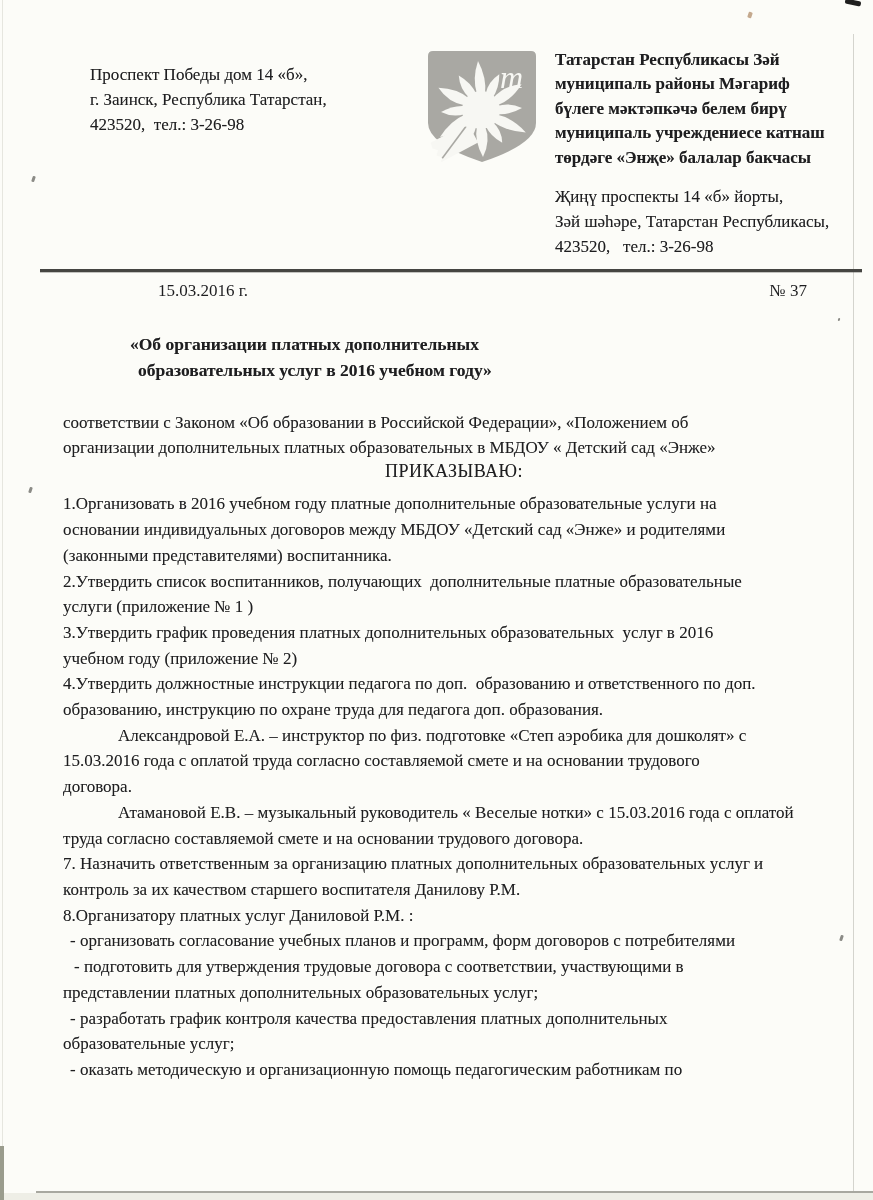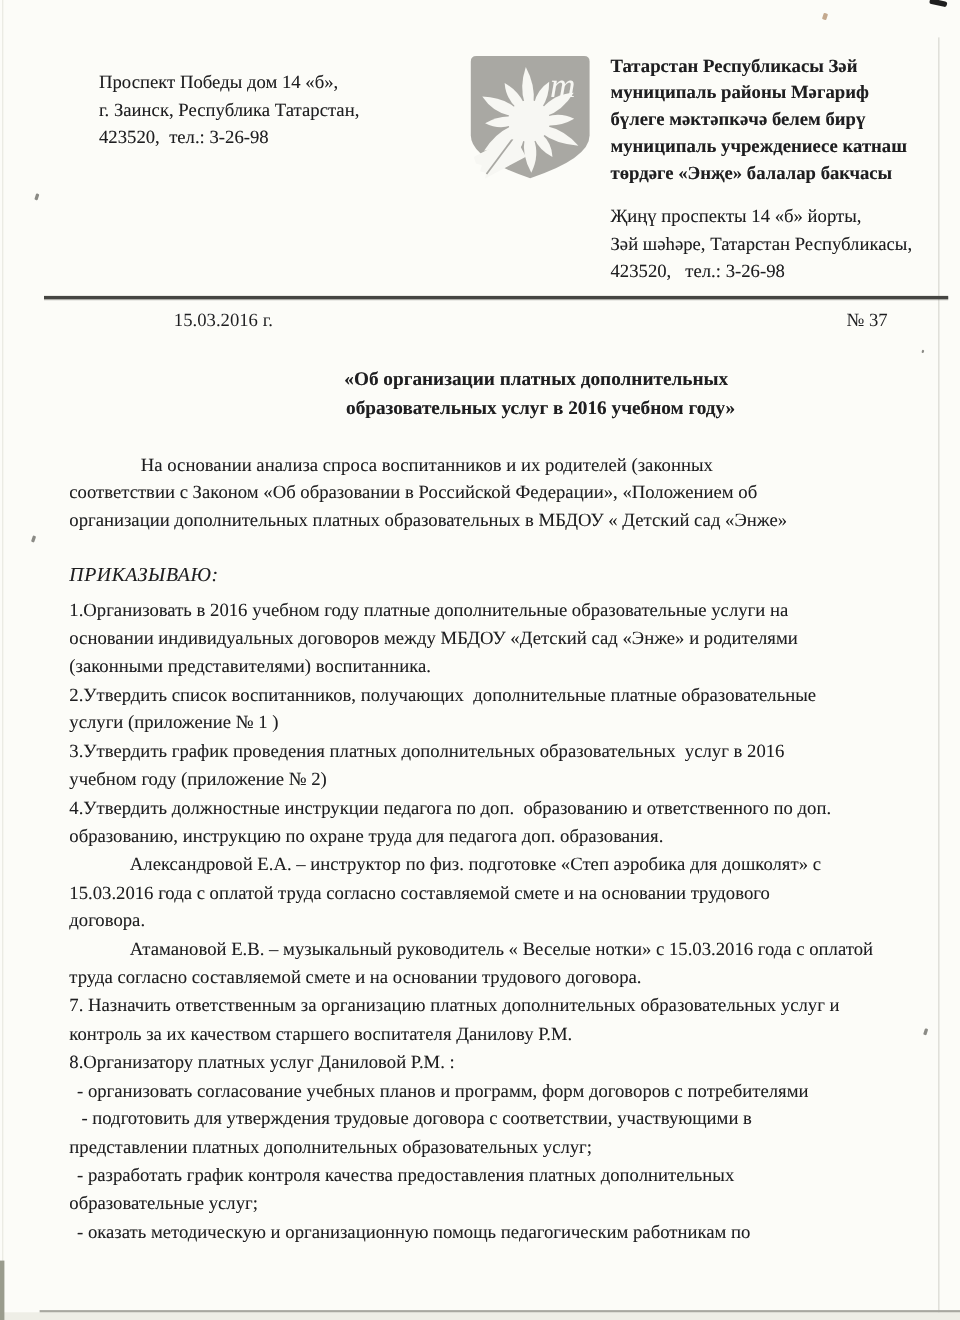--- a/index.html
+++ b/index.html
@@ -19,28 +19,28 @@
   .addr .tline{font-size:17px;line-height:25px;text-shadow:0 0 .4px rgba(20,20,20,.35);}
   .emblem-wrap{display:flex;justify-content:center;padding-top:0;}
   .rule{height:0;border-bottom:3px solid #454542;width:822px;margin:10px 0 0 -23px;
         box-shadow:0 1px 0 rgba(90,90,85,.35);}
   
   .meta-row{display:flex;font-size:17px;margin-top:9px;justify-content:space-between;}
   .meta-date{margin-left:95px;}
   .meta-num{margin-left:auto;margin-right:38px;}
   
   .doc-title{margin-top:30px;font-weight:bold;font-size:17.5px;line-height:26px;
-             text-shadow:0 0 .5px rgba(20,20,20,.4);text-align:center;}
+             text-shadow:0 0 .5px rgba(20,20,20,.4);}
   .doc-title .l1{padding-left:67px;}
   .doc-title .l2{padding-left:75px;}
   
   .preamble{margin-top:27px;}
   .preamble .tline{font-size:17px;line-height:25.2px;text-shadow:0 0 .4px rgba(20,20,20,.3);}
-  .decree{text-align:left;font-size:18px;margin-top:26px;letter-spacing:.5px;
-          text-shadow:0 0 .4px rgba(20,20,20,.3);font-style:italic;}
+  .decree{text-align:center;font-size:18px;margin-top:1px;letter-spacing:.5px;
+          text-shadow:0 0 .4px rgba(20,20,20,.3);}
   
   .body-lines{margin-top:9px;}
   .body-lines .tline{font-size:17px;line-height:25.7px;text-shadow:0 0 .4px rgba(20,20,20,.3);}
   .ind-p1{padding-left:65px;}
   .ind-t{padding-left:55px;}
   .ind-d{padding-left:7px;}
   .ind-d2{padding-left:11px;}
   
   .artifact{position:absolute;pointer-events:none;}
   .mark-tr{left:845px;top:0;width:16px;height:5px;background:#1f1f1f;transform:rotate(12deg);border-radius:2px;}
@@ -131,21 +131,20 @@
     <span class="meta-date">15.03.2016 г.</span>
     <span class="meta-num">№ 37</span>
   </div>
 
   <div class="doc-title">
     <div class="l1">«Об организации платных дополнительных</div>
     <div class="l2">образовательных услуг в 2016 учебном году»</div>
   </div>
 
   <div class="preamble">
-      <div class="tline ind-p1">На основании анализа спроса воспитанников и их родителей (законных</div>
       <div class="tline">соответствии с Законом «Об образовании в Российской Федерации», «Положением об</div>
       <div class="tline">организации дополнительных платных образовательных в МБДОУ « Детский сад «Энже»</div>
     </div>
 
   <div class="decree">ПРИКАЗЫВАЮ:</div>
 
   <div class="body-lines">
       <div class="tline">1.Организовать в 2016 учебном году платные дополнительные образовательные услуги на</div>
       <div class="tline">основании индивидуальных договоров между МБДОУ «Детский сад «Энже» и родителями</div>
       <div class="tline">(законными представителями) воспитанника.</div>

